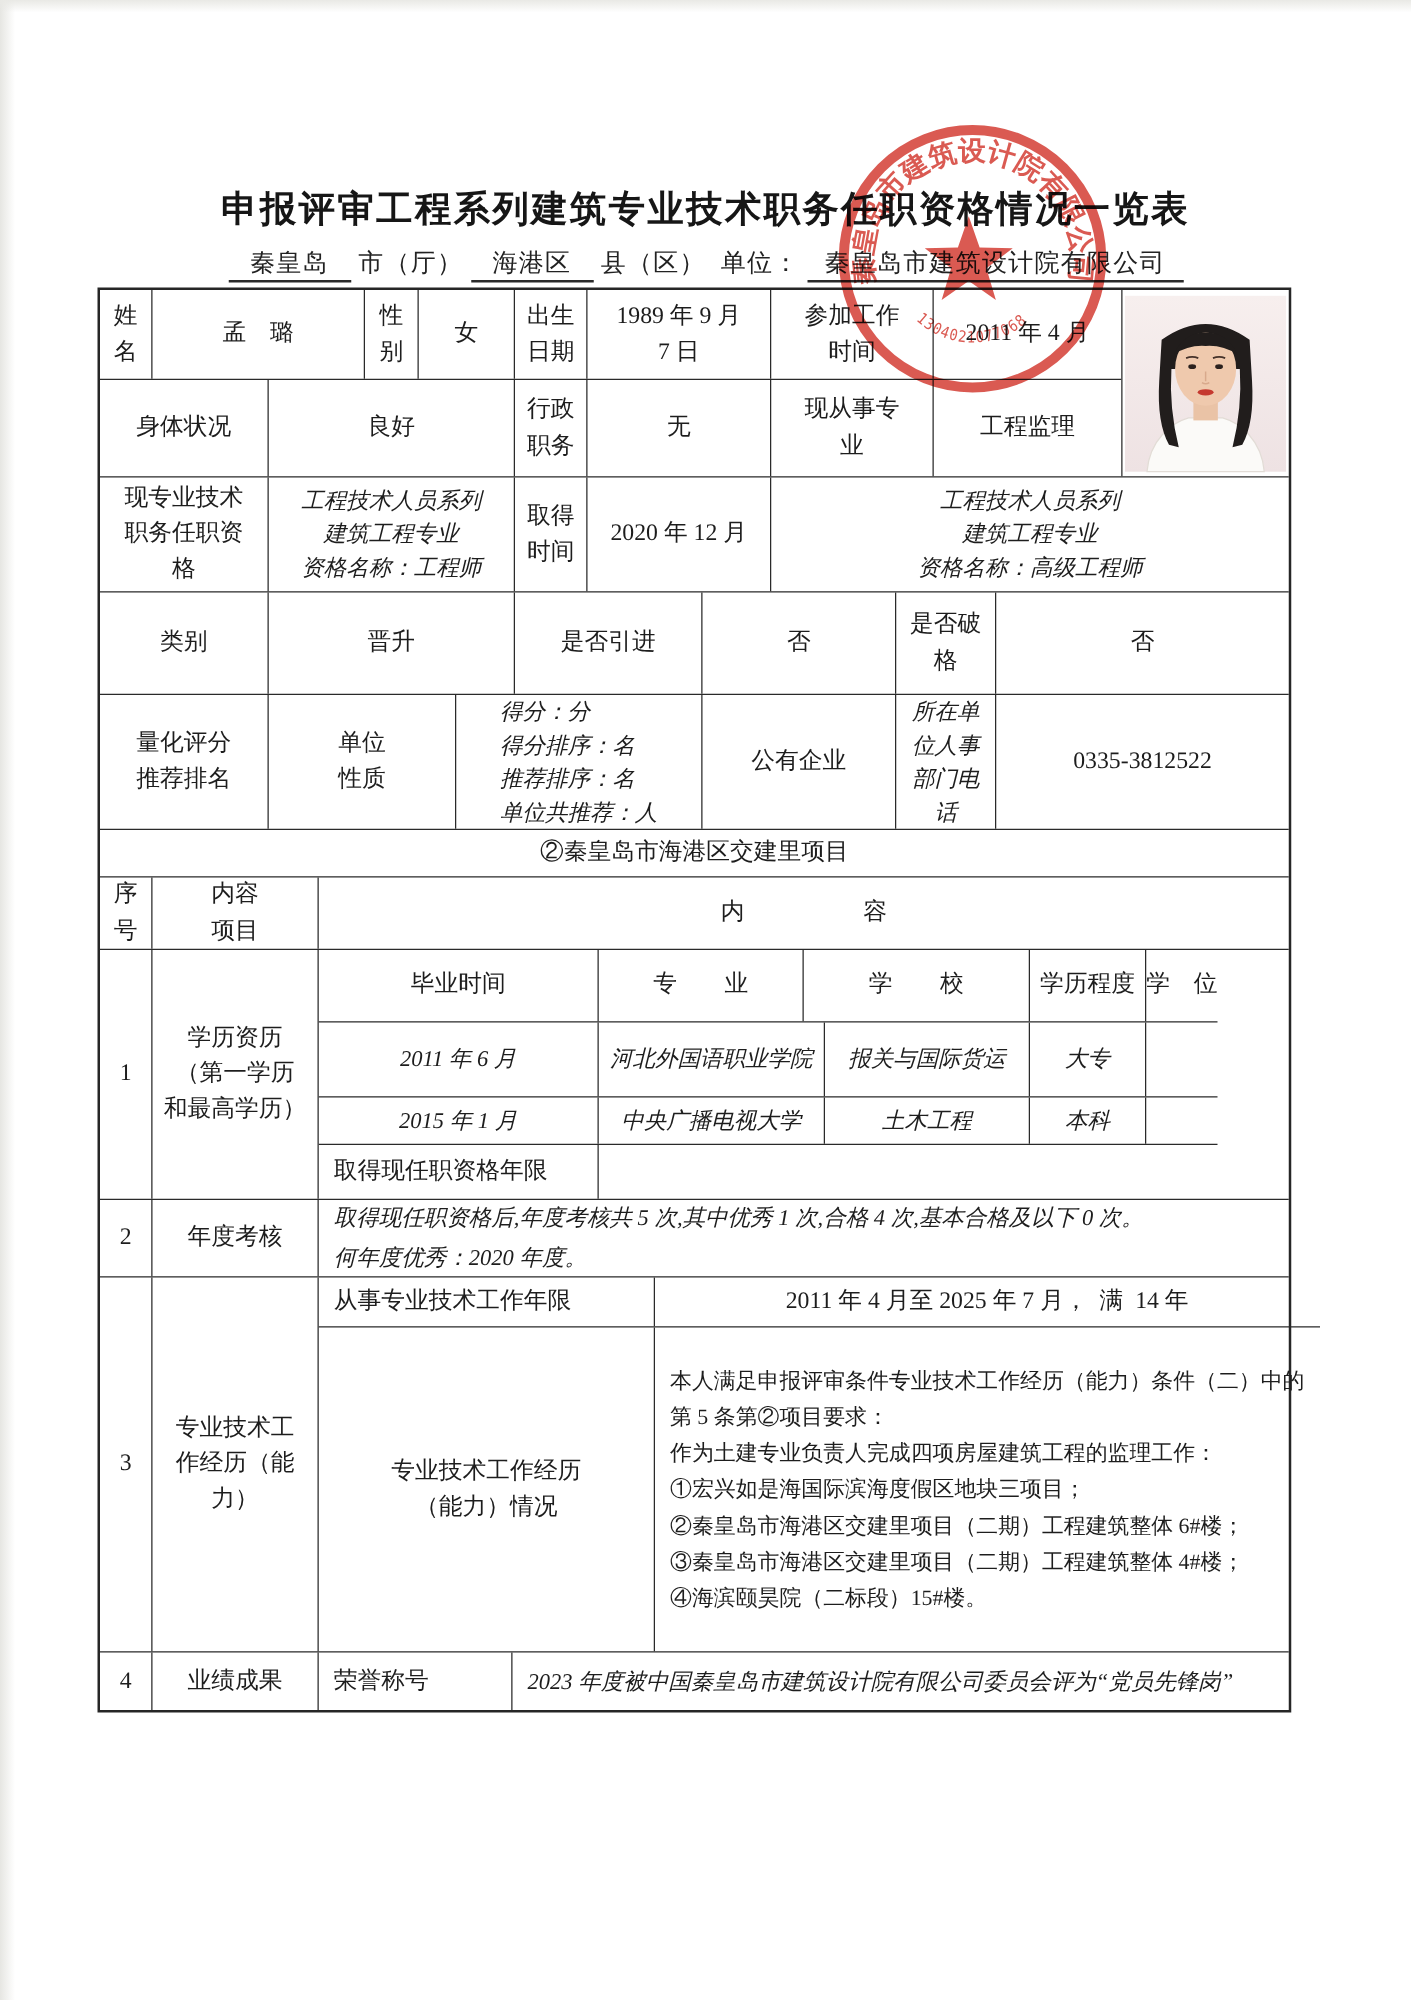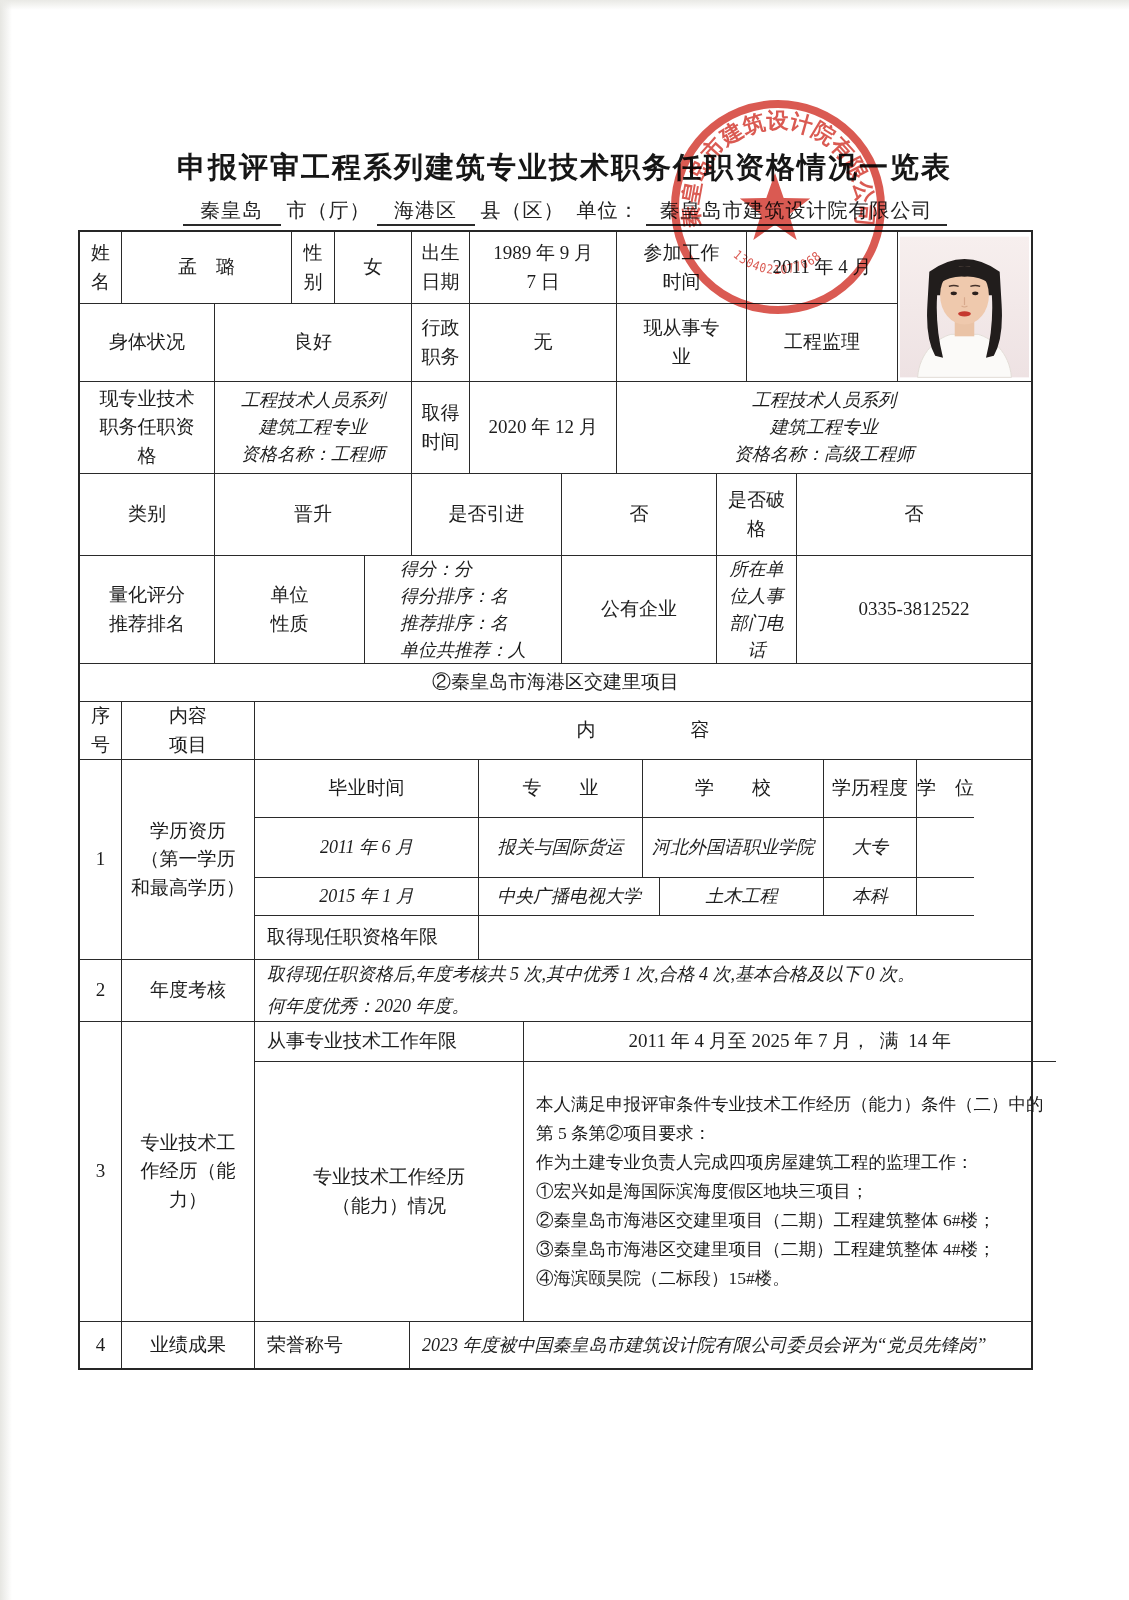--- a/index.html
+++ b/index.html
@@ -165,22 +165,22 @@
       <div class="stack grow" style="min-width:0;">
         <div class="row" style="height:58px;">
           <div class="c" style="width:224px;">毕业时间</div>
           <div class="c" style="width:164px;">专　　业</div>
           <div class="c" style="width:181px;">学　　校</div>
           <div class="c" style="width:93px;">学历程度</div>
           <div class="c grow nr">学　位</div>
         </div>
         <div class="row" style="height:60px;">
           <div class="c small" style="width:224px;">2011 年 6 月</div>
+          <div class="c small" style="width:181px;">河北外国语职业学院</div>
           <div class="c small" style="width:164px;">报关与国际货运</div>
-          <div class="c small" style="width:181px;">河北外国语职业学院</div>
           <div class="c small" style="width:93px;">大专</div>
           <div class="c grow nr small"></div>
         </div>
         <div class="row" style="height:38px;">
           <div class="c small" style="width:224px;">2015 年 1 月</div>
           <div class="c small" style="width:181px;">中央广播电视大学</div>
           <div class="c small" style="width:164px;">土木工程</div>
           <div class="c small" style="width:93px;">本科</div>
           <div class="c grow nr small"></div>
         </div>

